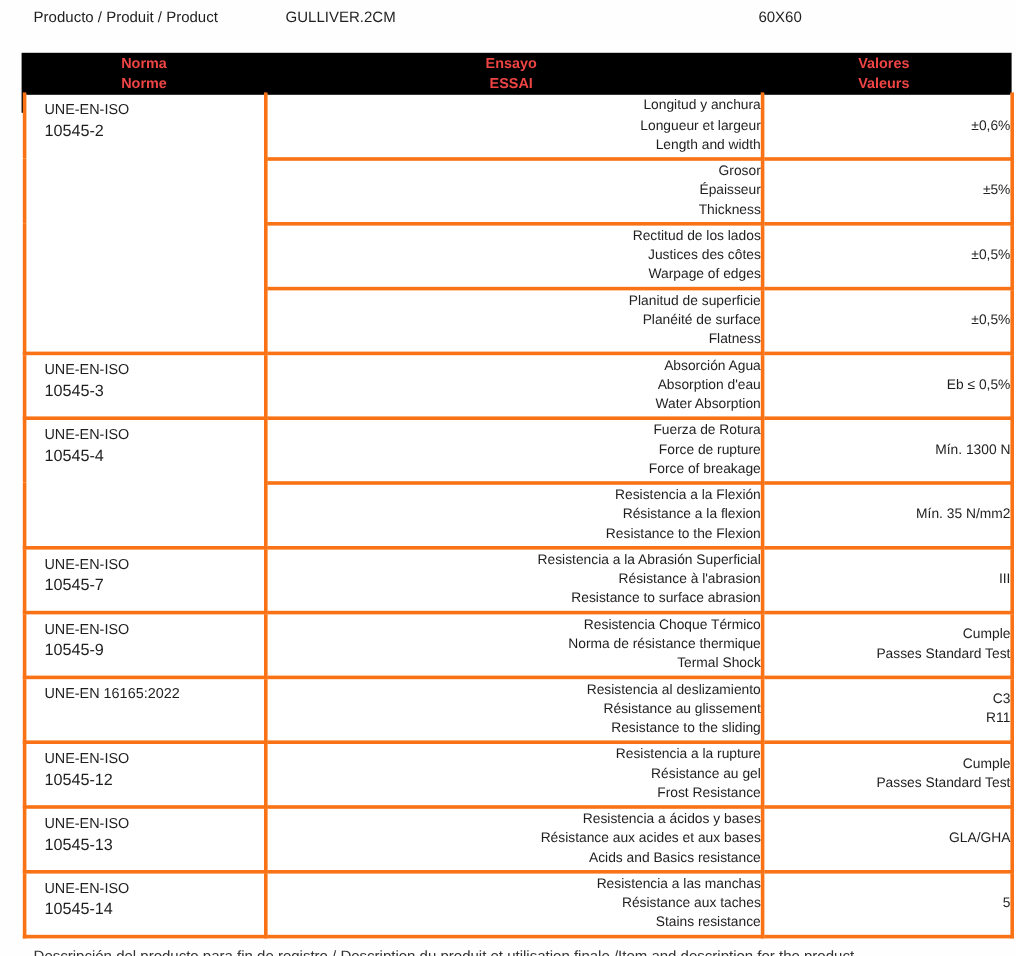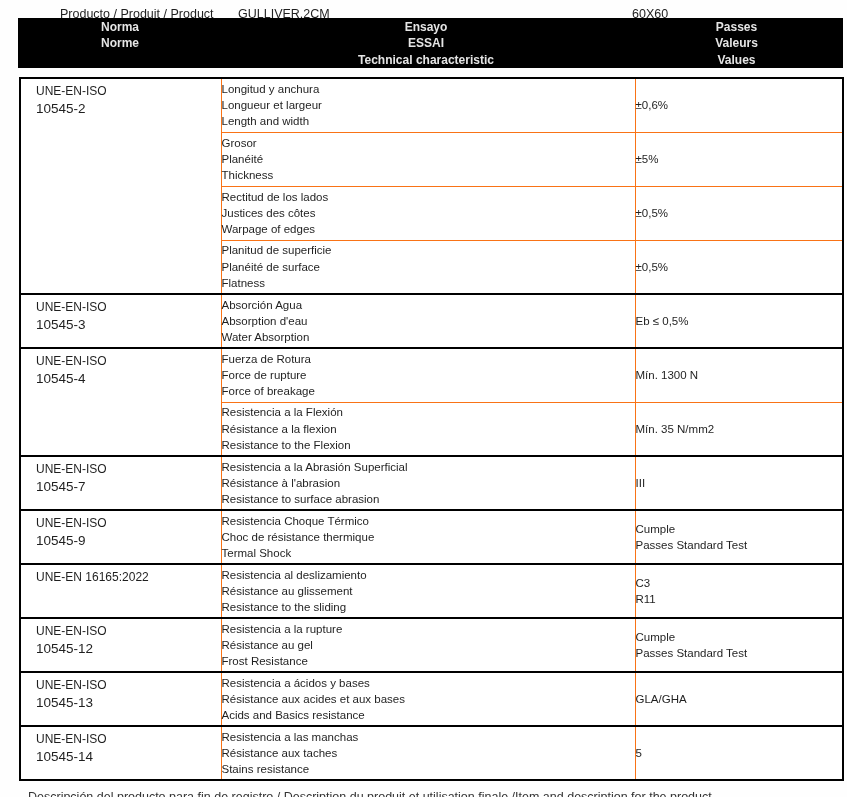--- a/index.html
+++ b/index.html
@@ -6,30 +6,30 @@
   html, body {
     width: 847px; height: 797px;
     background: #fefefe;
     overflow: hidden;
     font-family: "Liberation Sans", sans-serif;
     color: #222;
     position: relative;
   }
   
   .product-bar { position: absolute; top: 7px; left: 0; width: 847px; height: 18px; font-size: 12.5px; color: #1f1f1f; }
-  .product-bar .lbl   { position: absolute; left: 28px;  top: 0; margin-left: 32px; }
+  .product-bar .lbl   { position: absolute; left: 28px;  top: 0; }
   .product-bar .pname { position: absolute; left: 238px; top: 0; }
   .product-bar .pfin  { position: absolute; left: 463px; top: 0; margin-top: 36px; }
   .product-bar .psize { position: absolute; left: 617px; top: 0; margin-left: 15px; }
 
   
   .header-band {
-    position: absolute; left: 18px; top: 18px;
+    position: absolute; left: 18px; top: 44px;
     width: 825px; height: 50px;
-    background: #000; color: #e5e5e5;
+    background: #000; color: #ef4444;
   }
   .header-band .hcol {
     position: absolute; top: 1px; text-align: center;
     font-weight: bold; font-size: 12px; line-height: 16.3px;
   }
   .hcol span { display: block; }
   .hcol.c1 { left: 0;     width: 204px; }
   .hcol.c2 { left: 204px; width: 408px; }
   .hcol.c3 { left: 612px; width: 213px; }
 
@@ -37,26 +37,26 @@
   table.spec {
     position: absolute; left: 19px; top: 77px;
     border-collapse: collapse; table-layout: fixed;
     width: 823px;
     font-size: 11.5px; color: #1f1f1f;
   }
   col.c-norm { width: 201px; }
   col.c-test { width: 414px; }
   col.c-val  { width: 208px; }
   table.spec { border: 2px solid #000; padding-left: 11px; }
-  td { border: 1px solid #f97316; height: 54px; background: #fff; }
+  td { border: 3px solid #f97316; height: 54px; background: #fff; }
   tr.group-start td { border-top: 2px solid #000; }
   td.norm-cell { vertical-align: top; padding: 4px 4px 0 15px; font-size: 12px; line-height: 16px; }
   td.norm-cell .norm-num { display: block; font-weight: normal; font-size: 13.5px; line-height: 20px; }
   td.norm-cell .norm-std { display: block; }
-  td.test-cell, td.value-cell { text-align: left; vertical-align: middle; line-height: 16.3px; }
+  td.test-cell, td.value-cell { text-align: right; vertical-align: middle; line-height: 16.3px; }
   td span { display: block; }
 
   
   .footer-line {
     position: absolute; left: 28px; top: 790px;
     font-size: 12.5px; color: #333; white-space: nowrap;
   }
 </style>
 </head>
 <body>
@@ -72,21 +72,21 @@
   <div class="hcol c1">
     <span>Norma</span>
     <span>Norme</span>
   </div>
   <div class="hcol c2">
     <span>Ensayo</span>
     <span>ESSAI</span>
     <span>Technical characteristic</span>
   </div>
   <div class="hcol c3">
-    <span>Passes</span>
+    <span>Valores</span>
     <span>Valeurs</span>
     <span>Values</span>
   </div>
 </div>
 
 <table class="spec">
   <colgroup>
       <col class="c-norm">
       <col class="c-test">
       <col class="c-val">
@@ -103,21 +103,21 @@
         <span>Longueur et largeur</span>
         <span>Length and width</span>
       </td>
       <td class="value-cell">
         <span>±0,6%</span>
       </td>
     </tr>
     <tr>
       <td class="test-cell">
         <span>Grosor</span>
-        <span>Planéité</span>
+        <span>Épaisseur</span>
         <span>Thickness</span>
       </td>
       <td class="value-cell">
         <span>±5%</span>
       </td>
     </tr>
     <tr>
       <td class="test-cell">
         <span>Rectitud de los lados</span>
         <span>Justices des côtes</span>
@@ -193,21 +193,21 @@
       </td>
     </tr>
 
     <tr class="group-start">
       <td class="norm-cell">
         <span class="norm-std">UNE-EN-ISO</span>
         <span class="norm-num">10545-9</span>
       </td>
       <td class="test-cell">
         <span>Resistencia Choque Térmico</span>
-        <span>Choc de résistance thermique</span>
+        <span>Norma de résistance thermique</span>
         <span>Termal Shock</span>
       </td>
       <td class="value-cell">
         <span>Cumple</span>
         <span>Passes Standard Test</span>
       </td>
     </tr>
 
     <tr class="group-start">
       <td class="norm-cell">

